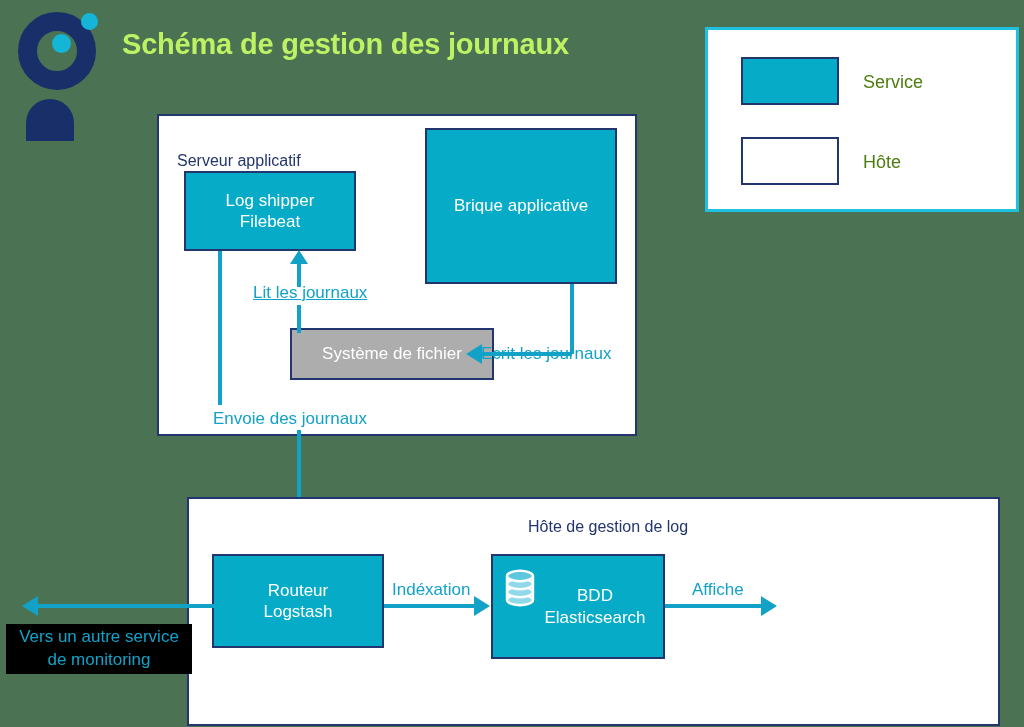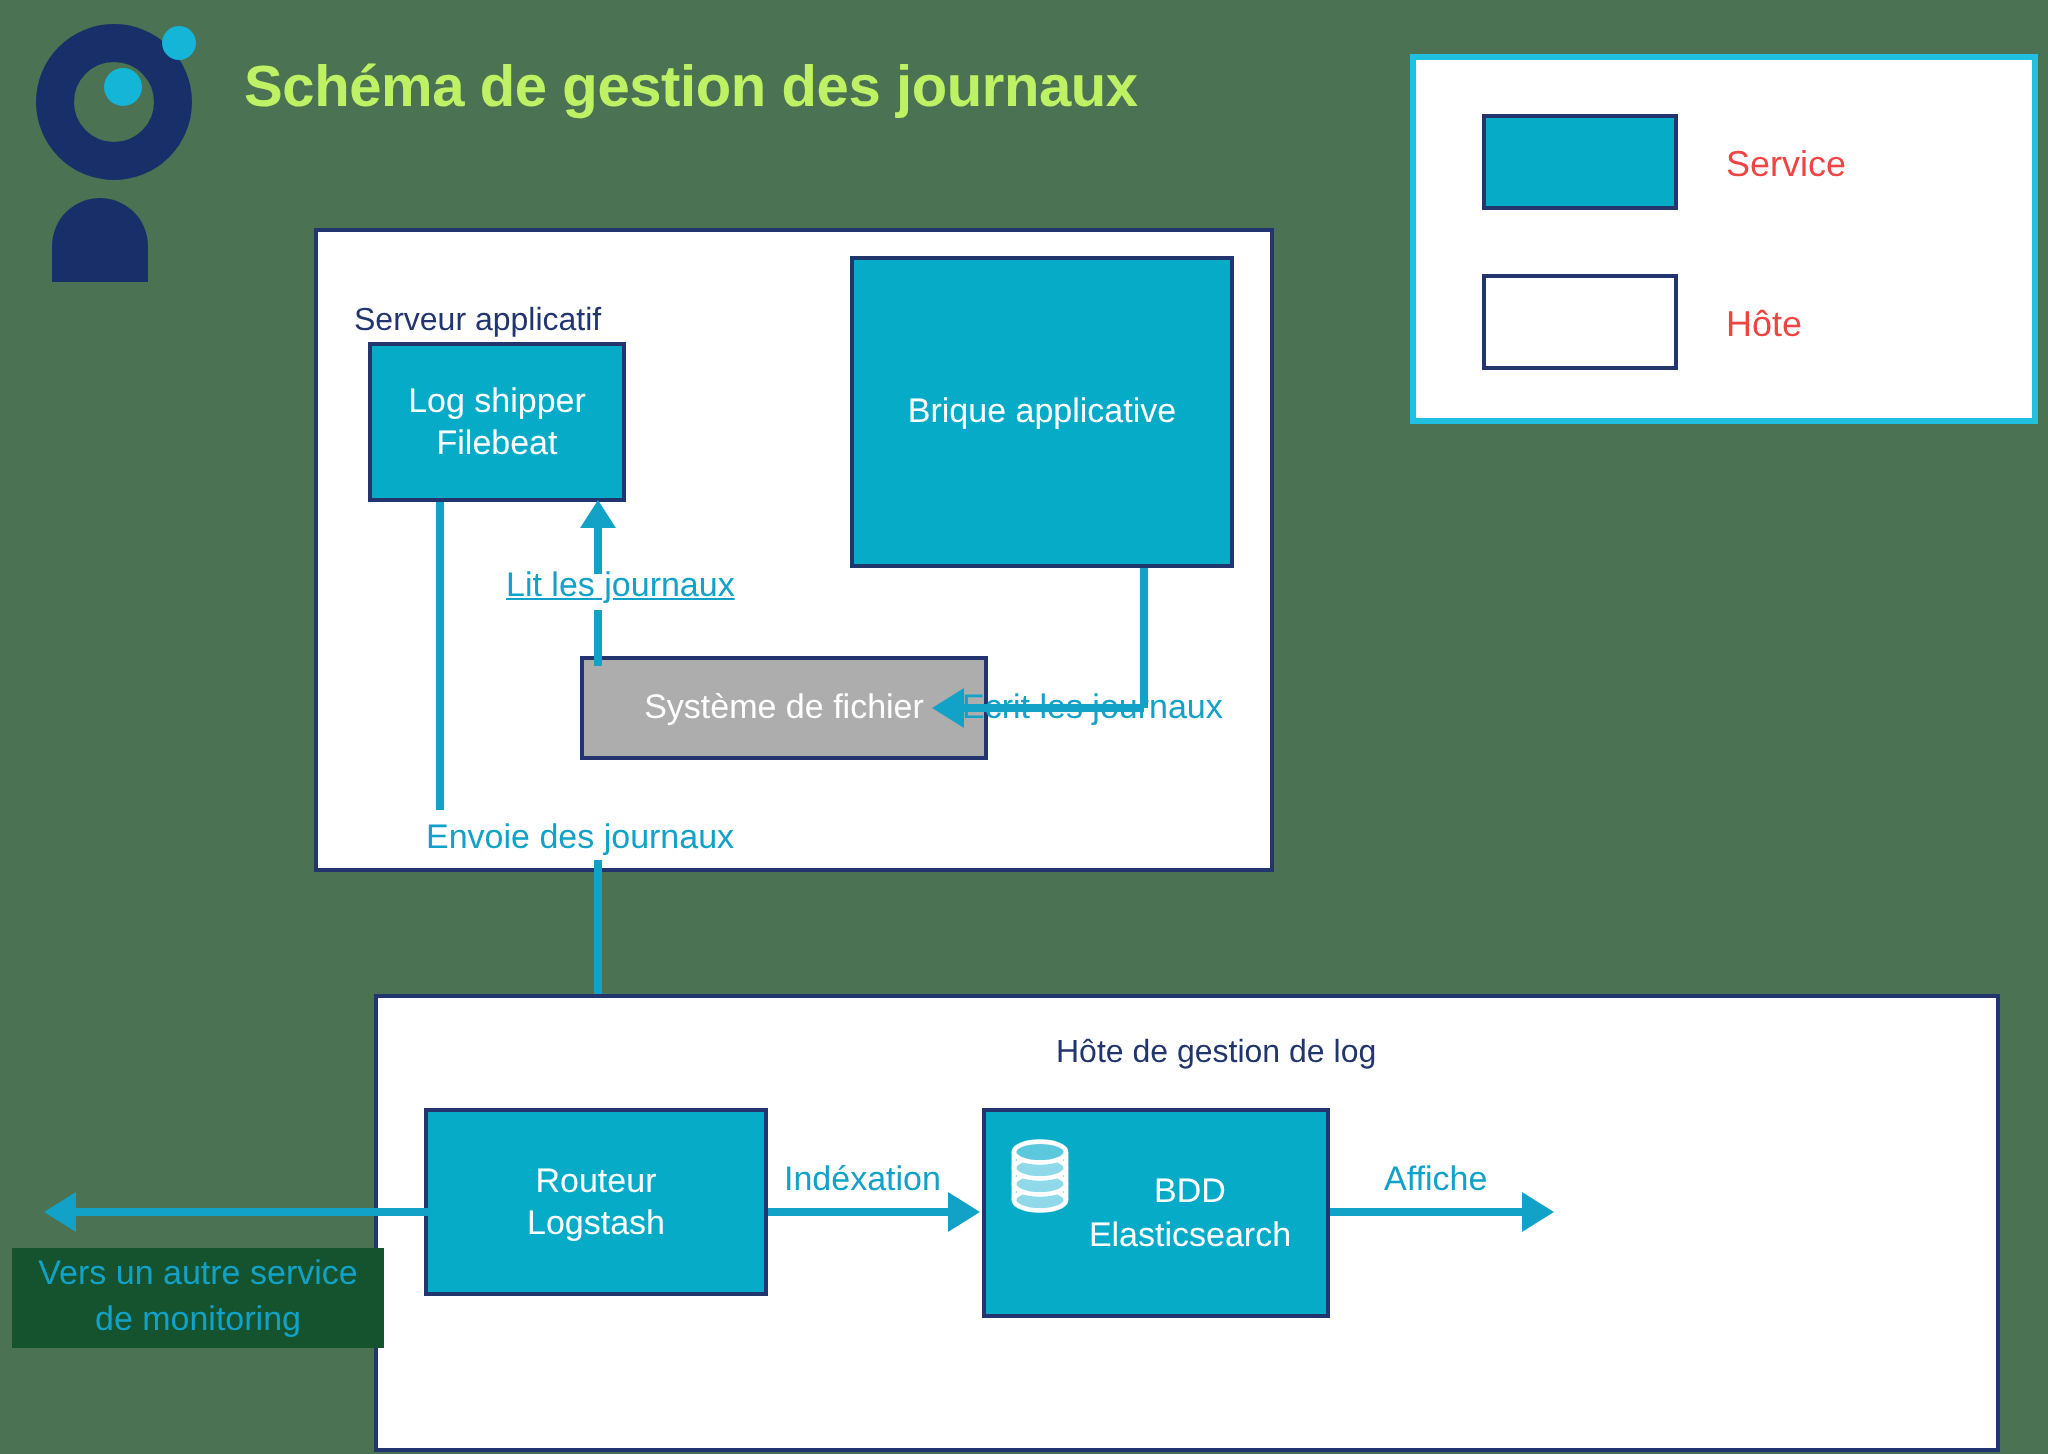--- a/index.html
+++ b/index.html
@@ -61,21 +61,21 @@
   .legend-swatch {
     position: absolute;
     width: 98px; height: 48px;
     border: 2px solid #22356e;
     box-sizing: border-box;
   }
   .legend-swatch.service { background: #06abc8; }
   .legend-swatch.host { background: #ffffff; }
   .legend-label {
     position: absolute;
-    font-size: 18px; color: #ef4444;
+    font-size: 18px; color: #4d7c0f;
     white-space: nowrap;
   }
 
   
   .host-box {
     position: absolute;
     background: #ffffff;
     border: 2px solid #22356e;
     box-sizing: border-box;
   }
@@ -139,21 +139,21 @@
   }
 
   
   .edge-label {
     position: absolute;
     font-size: 17px;
     color: #12a2c8;
     white-space: nowrap;
   }
   .edge-label.boxed {
-    background: #14532d;
+    background: #000000;
     text-align: center;
     line-height: 1.35;
     padding: 2px 4px;
   }
 
   
   .db-icon { position: absolute; }
 </style>
 </head>
 <body>
@@ -173,21 +173,21 @@
     <div class="legend-swatch service" style="left:33px; top:27px;"></div>
     <div class="legend-label" style="left:155px; top:42px;">Service</div>
 
     <div class="legend-swatch host" style="left:33px; top:107px;"></div>
     <div class="legend-label" style="left:155px; top:122px;">Hôte</div>
   </div>
 
   <div class="host-box" style="left:157px; top:114px; width:480px; height:322px;"></div>
   <div class="host-title" style="left:177px; top:152px;">Serveur applicatif</div>
 
-  <div class="svc-box" style="left:184px; top:171px; width:129px; height:80px;">
+  <div class="svc-box" style="left:184px; top:171px; width:172px; height:80px;">
     <span>Log shipper<br>Filebeat</span>
   </div>
 
   <div class="svc-box" style="left:425px; top:128px; width:192px; height:156px;">
     <span>Brique applicative</span>
   </div>
 
   <div class="gray-box" style="left:290px; top:328px; width:204px; height:52px;">
     <span>Système de fichier</span>
   </div>

